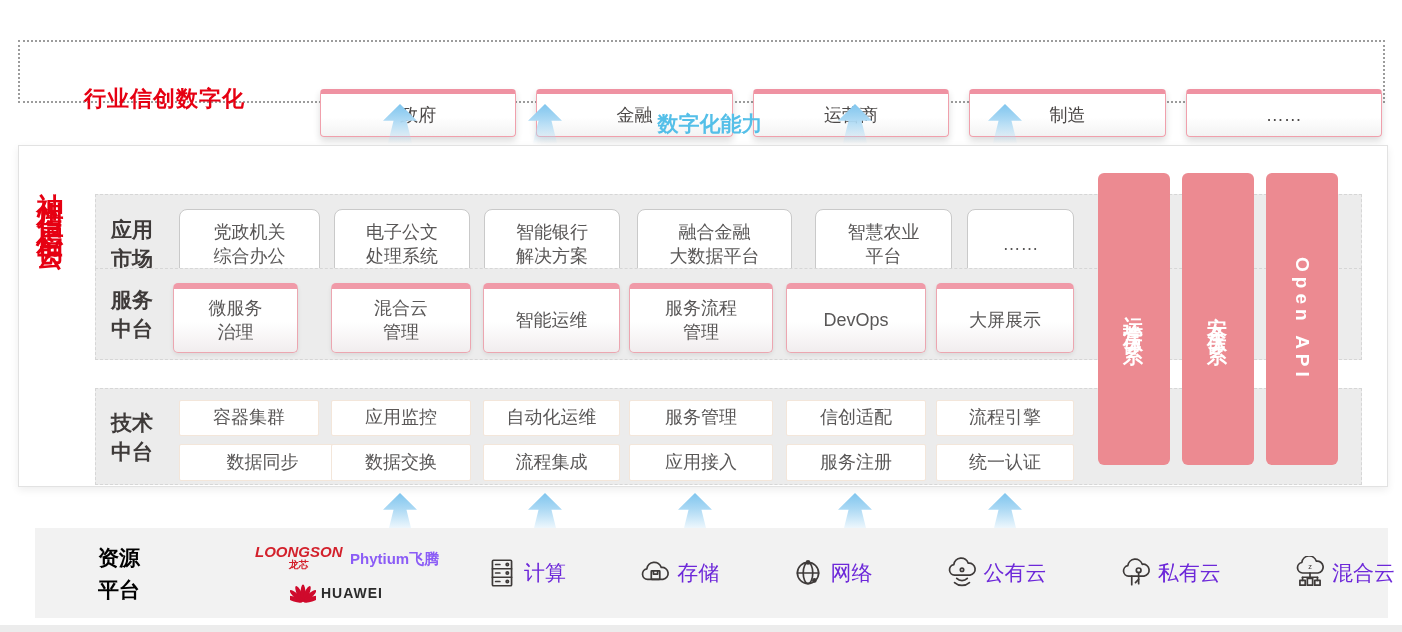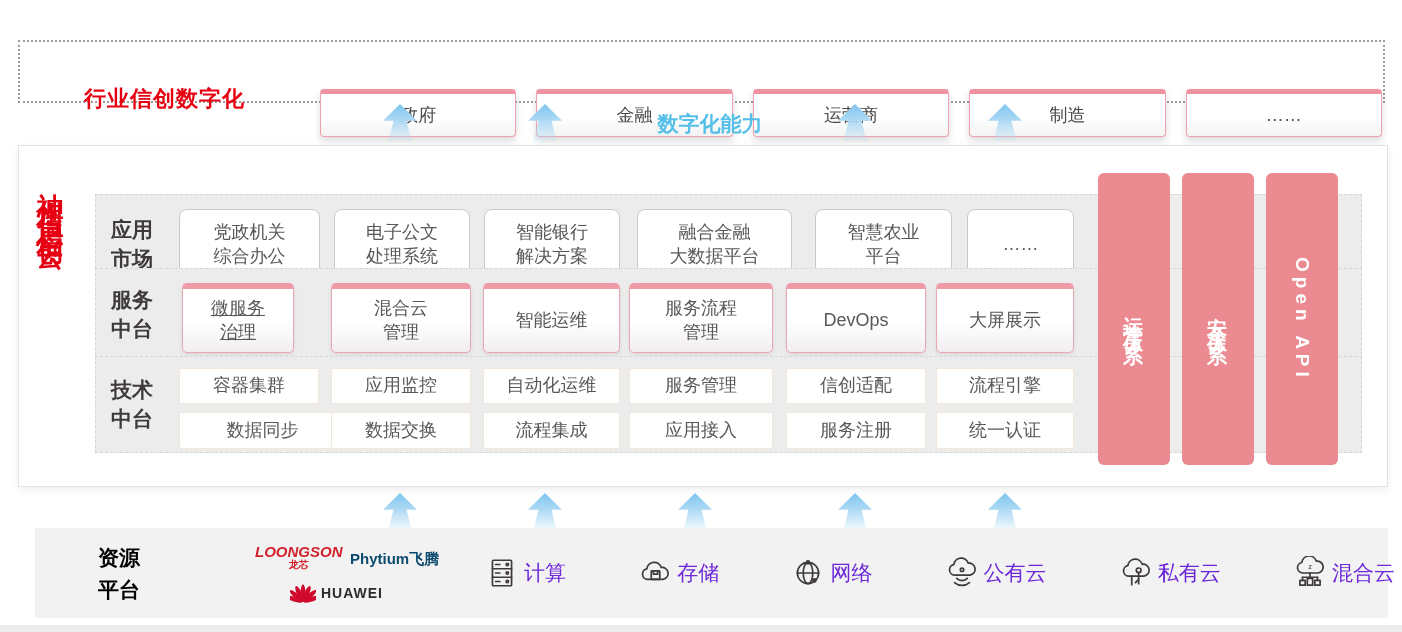--- a/index.html
+++ b/index.html
@@ -31,21 +31,21 @@
   .main-box { position:absolute; left:18px; top:145px; width:1370px; height:342px;
               background:#fff; border:1px solid #e2e2e2; box-shadow:0 3px 8px rgba(0,0,0,.07); }
   .v-title { position:absolute; left:32px; top:171px; height:276px;
              writing-mode:vertical-rl; text-orientation:upright;
              font-size:27px; font-weight:bold; color:#e60012; letter-spacing:9px;
              display:flex; align-items:center; }
   .panel { position:absolute; left:95px; width:1267px; background:#ececec;
            border:1px dashed #d6d6d6; }
   .panel-1 { top:158px; height:100px;margin-top:36px; }
   .panel-2 { top:268px; height:92px; }
-  .panel-3 { top:356px; height:97px;font-family:Liberation Serif, serif; }
+  .panel-3 { top:388px; height:97px; }
   .row-label { position:absolute; left:15px; top:50%; transform:translateY(-50%);
                font-size:21px; font-weight:bold; color:#3e3a39; line-height:1.4;
                white-space:pre-line; text-align:left; }
   .box { position:absolute; display:flex; align-items:center; justify-content:center;
          text-align:center; white-space:pre-line; line-height:1.32; font-size:18px; color:#595757; }
   .app-box { top:14px; height:72px; background:#fff; border:1px solid #c9c9c9; border-radius:8px; }
   .svc-box { top:14px; height:70px; background:linear-gradient(180deg,#ffffff 52%,#f1edee);
              border:1px solid #eca6b0; border-top:6px solid #f09aa8; border-radius:5px;
              box-shadow:0 2px 4px rgba(0,0,0,.08); }
   .tech-box { background:#fff; border:1px solid #f3e6da; border-radius:2px; height:36px; }
@@ -61,21 +61,21 @@
 
   
   .res-box { position:absolute; left:35px; top:528px; width:1353px; height:90px; background:#f2f2f2; }
   .res-label { position:absolute; left:63px; top:50%; transform:translateY(-50%);
                font-size:21px; font-weight:bold; color:#000000; line-height:1.5; white-space:pre-line; }
   .vendors { position:absolute; left:200px; top:8px; width:230px; height:74px; }
   .loongson { position:absolute; left:20px; top:7px; text-align:center;
               color:#d3212c; font-style:italic; font-weight:bold; }
   .loongson .big { font-size:15px; letter-spacing:0;font-style:italic; }
   .loongson .sub { font-size:10px; font-style:normal; margin-top:-2px; }
-  .phytium { position:absolute; left:115px; top:14px; color:#0c4a6e; font-weight:bold; font-size:15px; }
+  .phytium { position:absolute; left:115px; top:14px; color:#8b5cf6; font-weight:bold; font-size:15px; }
   .huawei { position:absolute; left:55px; top:44px; display:flex; align-items:center; gap:5px; }
   .huawei .hw-name { font-size:14px; font-weight:bold; color:#2b2b2b; letter-spacing:1px; }
   .res-items { position:absolute; left:450px; top:0; width:910px; height:90px;
                display:flex; align-items:center; justify-content:space-between; }
   .res-item { display:flex; align-items:center; gap:5px; }
   .res-item .lbl { font-size:21px; color:#6d28d9; }
   .res-item svg { display:block; }
 
   .footer-strip { position:absolute; left:0; top:625px; width:1402px; height:7px; background:#ececec; }
 
@@ -118,21 +118,21 @@
     <div class="box app-box" style="left:541px;width:155px;">融合金融
 大数据平台</div>
     <div class="box app-box" style="left:719px;width:137px;">智慧农业
 平台</div>
     <div class="box app-box" style="left:871px;width:107px;">……</div>
   </div>
 
   <div class="panel panel-2">
     <div class="row-label">服务
 中台</div>
-    <div class="box svc-box" style="left:86px;width:112px;text-decoration:underline;">微服务
+    <div class="box svc-box" style="left:77px;width:125px;">微服务
 治理</div>
     <div class="box svc-box" style="left:235px;width:140px;">混合云
 管理</div>
     <div class="box svc-box" style="left:387px;width:137px;">智能运维</div>
     <div class="box svc-box" style="left:533px;width:144px;">服务流程
 管理</div>
     <div class="box svc-box" style="left:690px;width:140px;">DevOps</div>
     <div class="box svc-box" style="left:840px;width:138px;">大屏展示</div>
   </div>
 

